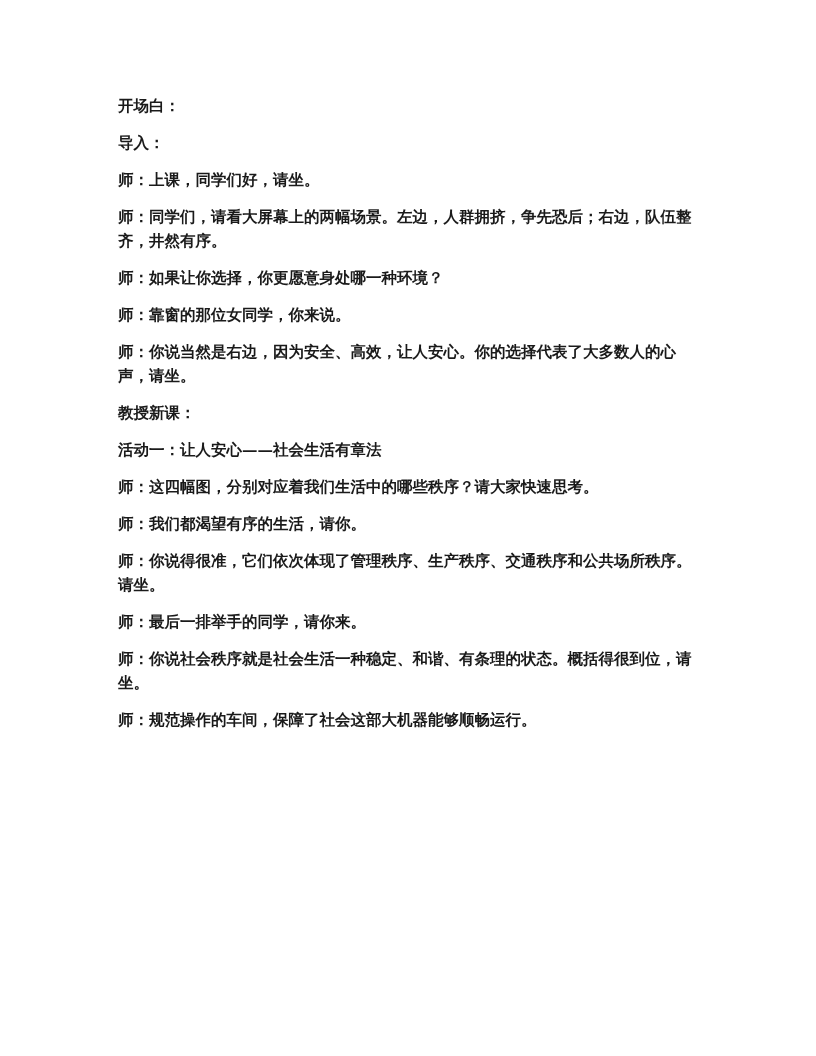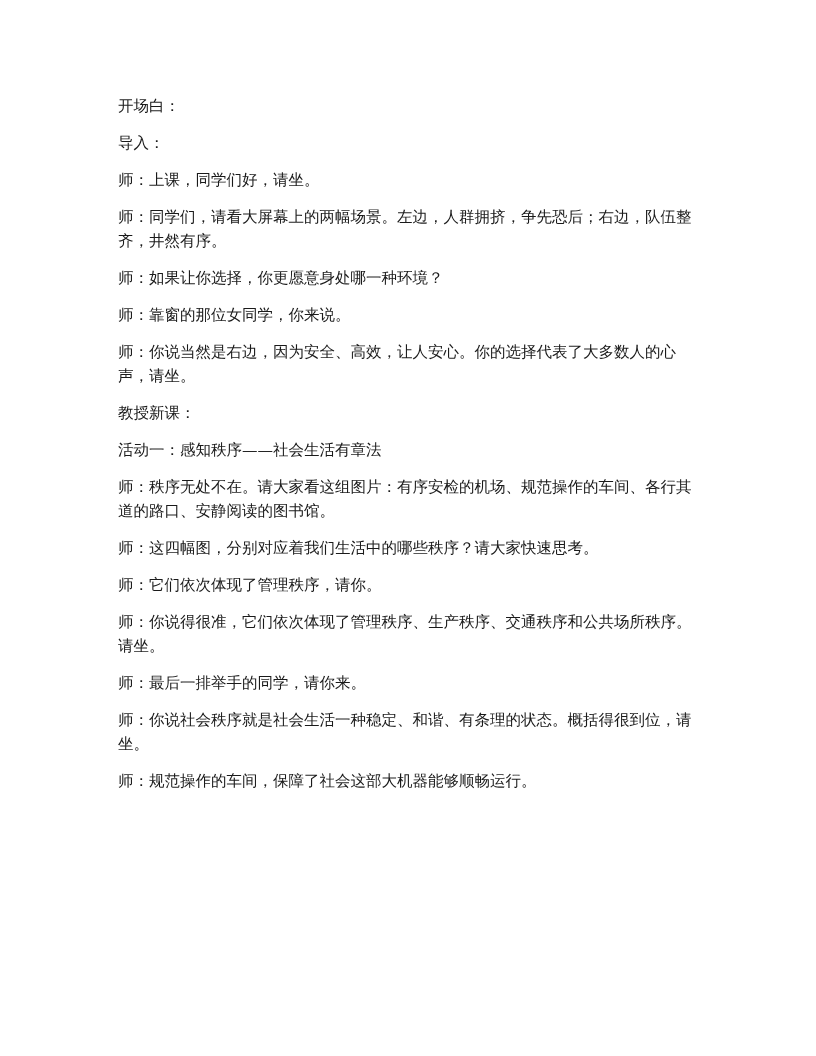--- a/index.html
+++ b/index.html
@@ -7,35 +7,34 @@
   .page {
     position: absolute;
     left: 118px;
     top: 94px;
     width: 584px;
     font-family: "DejaVu Serif", "Liberation Serif", serif;
     font-size: 15.5px;
     line-height: 24px;
     color: #1a1a1a;
   }
-  .page p { margin: 0 0 13px 0; word-break: break-all; }
+  .page p { margin: 0 0 13px 0; word-break: break-all; font-weight: bold; }
 </style>
 </head>
 <body>
 
 <div class="page">
   <p>开场白：</p>
   <p>导入：</p>
   <p>师：上课，同学们好，请坐。</p>
   <p>师：同学们，请看大屏幕上的两幅场景。左边，人群拥挤，争先恐后；右边，队伍整齐，井然有序。</p>
   <p>师：如果让你选择，你更愿意身处哪一种环境？</p>
   <p>师：靠窗的那位女同学，你来说。</p>
   <p>师：你说当然是右边，因为安全、高效，让人安心。你的选择代表了大多数人的心声，请坐。</p>
   <p>教授新课：</p>
-  <p>活动一：感知秩序——社会生活有章法</p>
-  <p>师：秩序无处不在。请大家看这组图片：有序安检的机场、规范操作的车间、各行其道的路口、安静阅读的图书馆。</p>
+  <p>活动一：让人安心——社会生活有章法</p>
   <p>师：这四幅图，分别对应着我们生活中的哪些秩序？请大家快速思考。</p>
-  <p>师：它们依次体现了管理秩序，请你。</p>
+  <p>师：我们都渴望有序的生活，请你。</p>
   <p>师：你说得很准，它们依次体现了管理秩序、生产秩序、交通秩序和公共场所秩序。请坐。</p>
   <p>师：最后一排举手的同学，请你来。</p>
   <p>师：你说社会秩序就是社会生活一种稳定、和谐、有条理的状态。概括得很到位，请坐。</p>
   <p>师：规范操作的车间，保障了社会这部大机器能够顺畅运行。</p>
 </div>
 
 </body></html>

